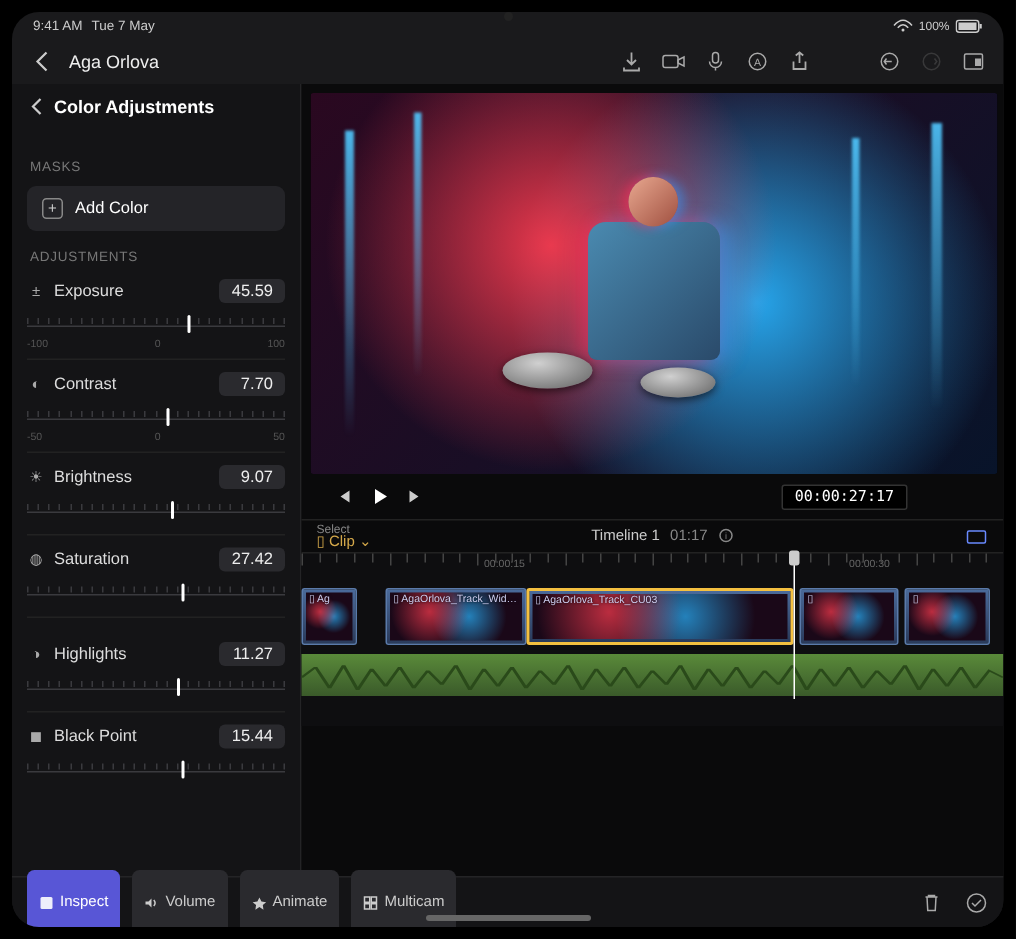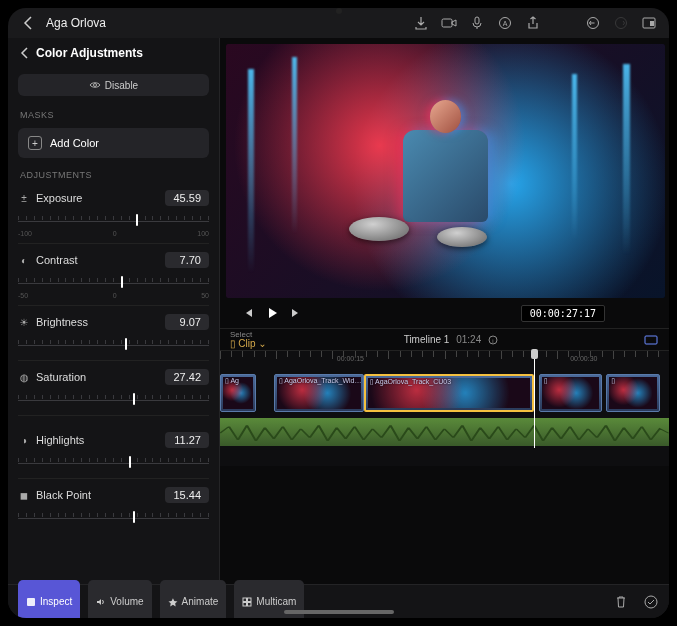--- a/index.html
+++ b/index.html
@@ -16,21 +16,21 @@
 .app-header { height: 30px; display: flex; align-items: center; padding: 0 12px; gap: 10px; }
 .app-header .title { font-size: 12px; font-weight: 500; color: #eee; }
 .toolbar-icons { margin-left: auto; display: flex; gap: 12px; color: #aaa; align-items:center; }
 .toolbar-icons .gap { width: 20px; }
 .ticon { width: 16px; height: 16px; display:flex; align-items:center; justify-content:center; cursor:pointer; }
 
 
 .main { flex: 1; display: flex; overflow: hidden; }
 
 
-.sidebar { width: 212px; background: #141416; display: flex; flex-direction: column; border-right: 1px solid #242426; overflow-y:auto; }
+.sidebar { width: 193px; background: #141416; display: flex; flex-direction: column; border-right: 1px solid #242426; overflow-y:auto; }
 .panel-header { display: flex; align-items: center; gap: 8px; padding: 8px 12px; font-size: 12px; font-weight: 600; }
 .panel-header svg { color:#ccc; }
 .btn-row { display: flex; gap: 6px; padding: 6px 10px; }
 .pill-btn { flex:1; background: #242428; border-radius: 6px; height: 22px; display:flex; align-items:center; justify-content:center; gap:4px; font-size:10px; color:#ccc; cursor:pointer; }
 .section-label { padding: 8px 12px 4px; font-size: 9px; color: #777; letter-spacing: 0.5px; }
 .add-mask { margin: 4px 10px; background: #242428; border-radius: 6px; padding: 8px 10px; display:flex; align-items:center; gap:8px; font-size:11px; cursor:pointer; }
 .plus-box { width:14px; height:14px; border:1px solid #888; border-radius:3px; display:flex; align-items:center; justify-content:center; font-size:10px; color:#ccc; }
 
 .adjustment { padding: 6px 10px 4px; }
 .adj-top { display:flex; align-items:center; gap:6px; }
@@ -102,20 +102,37 @@
 
 svg { display:block; }
 </style>
 </head>
 <body>
 
 <div class="device-frame">
 <div class="notch"></div>
 <div class="screen">
 
+<div class="status-bar">
+  <span>9:41 AM</span>
+  <span>Tue 7 May</span>
+  <div class="right">
+    <svg width="14" height="10" viewBox="0 0 14 10">
+            <path d="M1 5 Q7 -2 13 5" stroke="#ccc" fill="none" stroke-width="1"></path>
+            <path d="M3.5 6.5 Q7 2.5 10.5 6.5" stroke="#ccc" fill="none" stroke-width="1"></path>
+            <circle cx="7" cy="8" r="1" fill="#ccc"></circle>
+          </svg>
+    <span style="font-size:8px;color:#ccc">100%</span>
+    <svg width="18" height="9" viewBox="0 0 18 9">
+            <rect x="0.5" y="0.5" width="15" height="8" rx="2" stroke="#ccc" fill="none"></rect>
+            <rect x="2" y="2" width="12" height="5" fill="#ccc"></rect>
+            <rect x="16" y="3" width="1.5" height="3" fill="#ccc"></rect>
+          </svg>
+  </div>
+</div>
 
 <div class="app-header">
   <div class="ticon">
     <svg width="10" height="14" viewBox="0 0 10 14">
             <path d="M8 1 L2 7 L8 13" stroke="#ccc" fill="none" stroke-width="1.5"></path>
           </svg>
   </div>
   <span class="title">Aga Orlova</span>
   <div class="toolbar-icons">
     <div class="ticon">
@@ -171,27 +188,20 @@
 <div class="main">
 
 <div class="sidebar">
   <div class="panel-header">
     <svg width="8" height="12" viewBox="0 0 8 12">
               <path d="M7 1L2 6l5 5" stroke="#ccc" fill="none" stroke-width="1.5"></path>
             </svg>
     <span>Color Adjustments</span>
   </div>
   <div class="btn-row">
-    <div class="pill-btn">
-      <svg width="12" height="8" viewBox="0 0 12 8">
-                <path d="M1 4c2-3 8-3 10 0-2 3-8 3-10 0z" stroke="#aaa" fill="none"></path>
-                <circle cx="6" cy="4" r="1.5" stroke="#aaa" fill="none"></circle>
-              </svg>
-      <span>Disable</span>
-    </div>
   </div>
   <div class="section-label">MASKS</div>
   <div class="add-mask">
     <div class="plus-box">+</div>
     <span>Add Color</span>
   </div>
   <div class="section-label">ADJUSTMENTS</div>
   <div id="adjustments-container">
             <div class="adjustment">
     <div class="adj-top">
@@ -499,21 +509,21 @@
     <div class="tc-box">00:00:27:17</div>
   </div>
 
   <div class="timeline-header">
     <div style="display:flex;flex-direction:column;line-height:1">
       <span class="tl-select">Select</span>
       <span class="tl-clip">▯ <span>Clip</span> ⌄</span>
     </div>
     <span class="tl-title">
       <span>Timeline 1</span>
-      <span class="tl-time">01:24</span>
+      <span class="tl-time">01:17</span>
       <svg width="10" height="10" viewBox="0 0 10 10" style="display:inline;vertical-align:middle;margin-left:4px">
                 <circle cx="5" cy="5" r="4" stroke="#888" fill="none"></circle>
                 <text x="5" y="7.5" font-size="6" fill="#888" text-anchor="middle">i</text>
               </svg>
     </span>
     <div class="ticon" style="margin-left:8px">
               <svg width="14" height="10" viewBox="0 0 14 10">
                 <rect x="1" y="1" width="12" height="8" rx="1" stroke="#6a8aff" fill="none"></rect>
               </svg>
             </div>

